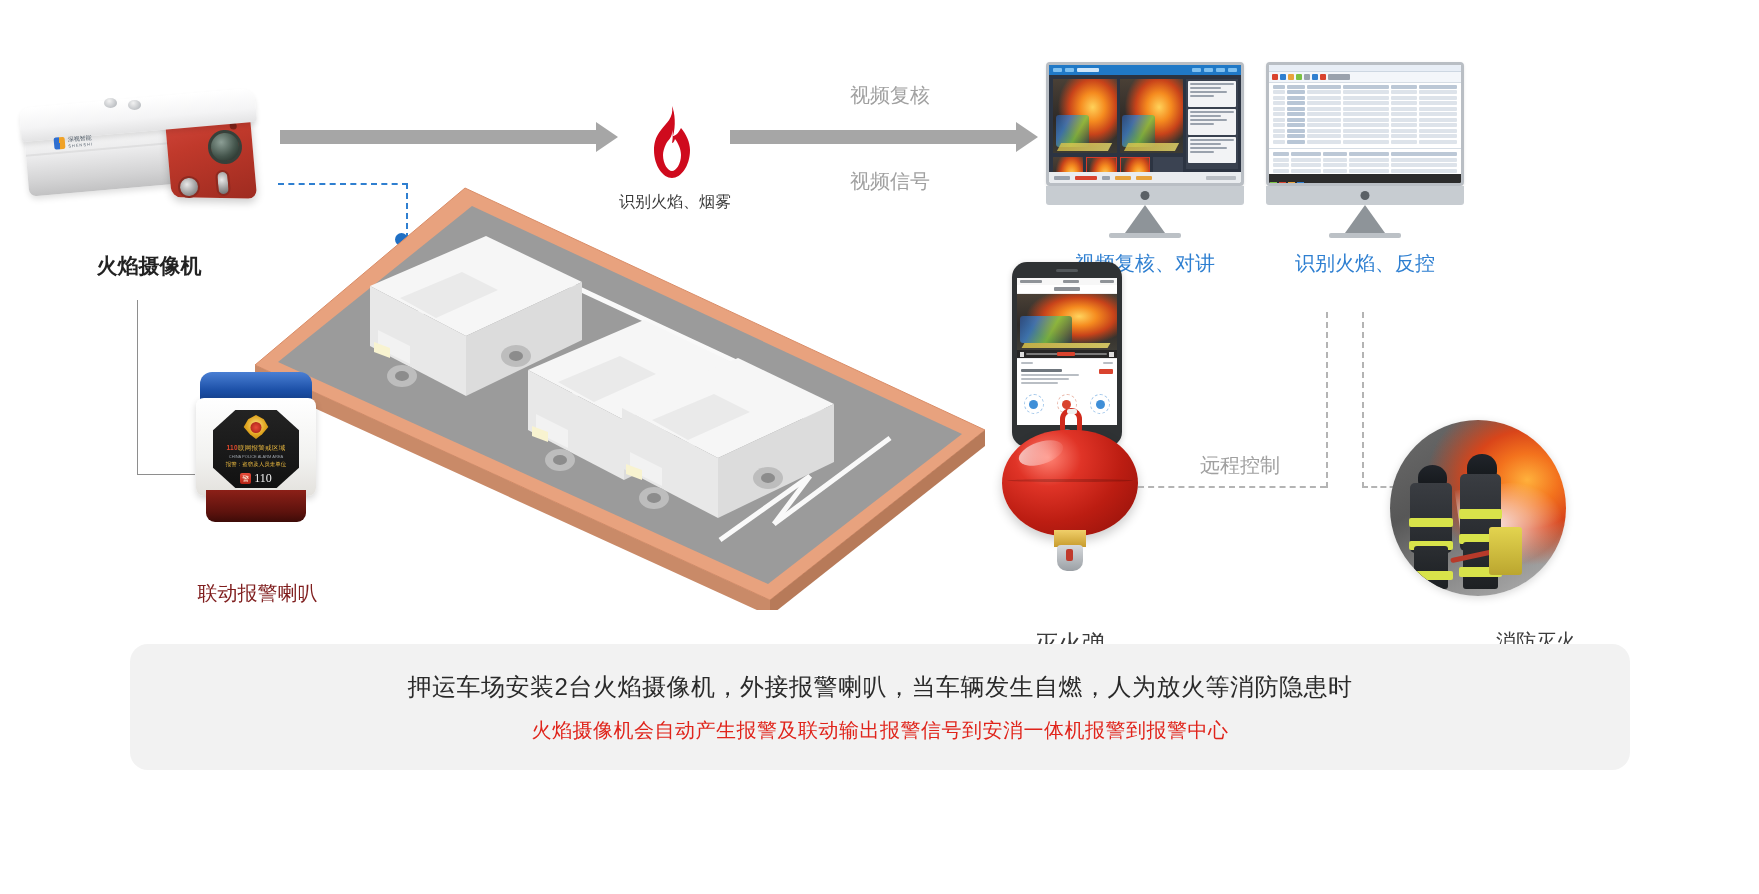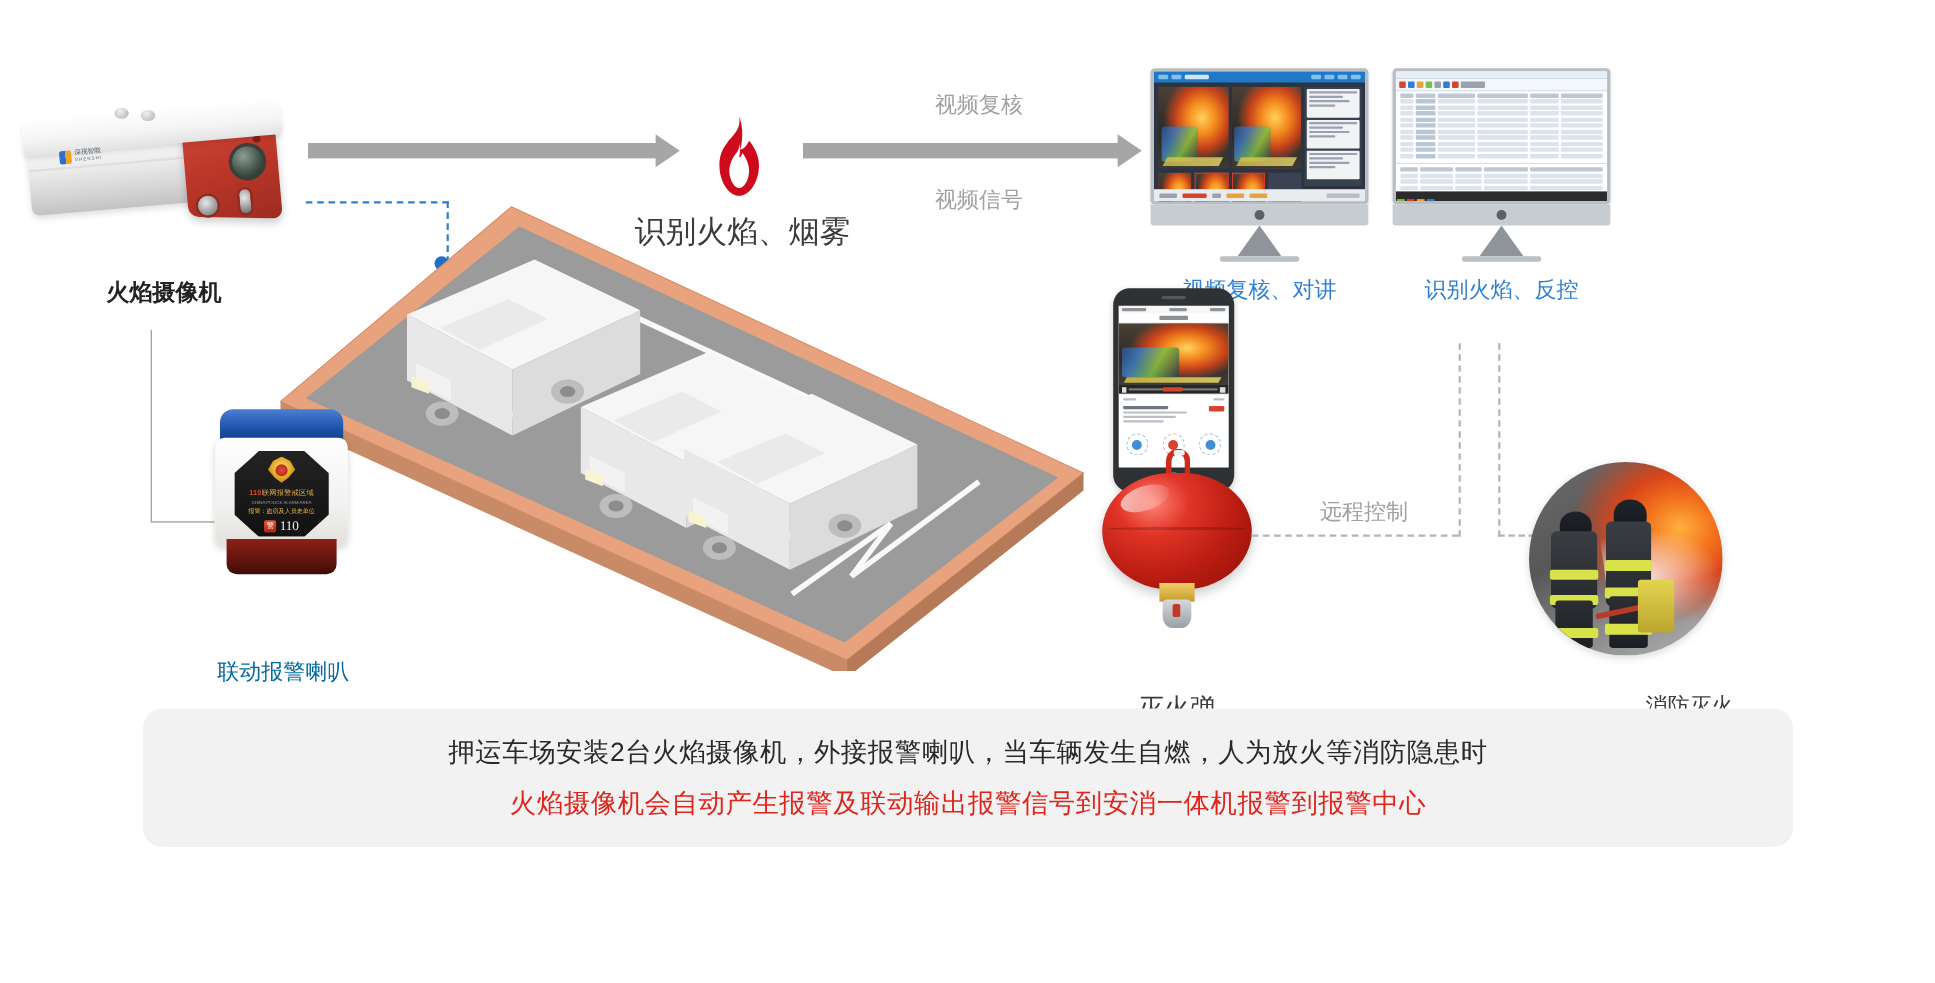--- a/index.html
+++ b/index.html
@@ -104,21 +104,21 @@
     border-top: 15px solid transparent;
     border-bottom: 15px solid transparent;
     border-left: 22px solid #a6a6a6;
   }
   .arrow-label {
     font-size: 20px; color: #a0a0a0; text-align: center;
   }
 
   
   #flame { left: 640px; top: 104px; width: 64px; height: 76px; }
-  #flame-label { left: 560px; top: 192px; width: 230px; text-align:center; font-size:28px; color:#3b3b3b; }
+  #flame-label { left: 560px; top: 192px; width: 230px; text-align:center; font-size:16px; color:#3b3b3b; }
 
   
   #lot { left: 250px; top: 180px; width: 740px; height: 430px; }
 
   
   .monitor-frame {
     background: #fff; border: 3px solid #b9bec4; border-radius: 4px;
     box-shadow: 0 1px 3px rgba(0,0,0,.1);
     overflow: hidden;
   }
@@ -249,21 +249,21 @@
   .spk-badge:after{ content:""; position:absolute; left:50%; top:26%; transform:translateX(-50%);
     width:11px;height:11px;border-radius:50%; background:radial-gradient(circle,#e84b3a,#a01d12); }
   .spk-l1 { margin-top:3px; font-size:6.5px; color:#e6b63f; letter-spacing:.3px; white-space:nowrap;}
   .spk-l1 b { color:#e24a2e; }
   .spk-l2 { font-size:4px; color:#9aa0a8; margin-top:1px;}
   .spk-l3 { font-size:5.5px; color:#e6b63f; margin-top:2px;}
   .spk-110 { margin-top:3px; display:flex; align-items:center; gap:3px;}
   .spk-110 u { text-decoration:none; display:block; width:11px;height:11px;border-radius:2px;
     background:linear-gradient(180deg,#e84b3a,#b32314); color:#ffe; font-size:7px; line-height:11px; text-align:center;}
   .spk-110 s { text-decoration:none; color:#f2f2f2; font-size:12px; font-family:"Liberation Serif", serif;}
-  #speaker-label { left: 150px; top: 597px; width: 215px; text-align:center; font-size:20px; color:#0369a1;}
+  #speaker-label { left: 150px; top: 580px; width: 215px; text-align:center; font-size:20px; color:#7f1d1d;}
 
   
   #ball-wrap { left: 1002px; top: 404px; width: 136px; height: 170px; }
   .ball-body {
     position:absolute; left:0; top:26px; width:136px; height:106px;
     border-radius: 50%/54%;
     background: radial-gradient(ellipse at 34% 26%, #ff8374 0%, #e03427 26%, #bc1d12 58%, #8d1009 100%);
     box-shadow: 0 5px 11px rgba(0,0,0,.2);
   }
   .ball-body:after{
@@ -334,21 +334,21 @@
   }
   #ff-label { left: 1380px; top: 628px; width: 196px; text-align:right; font-size:20px; color:#3b3b3b;}
 
   
   #caption {
     left: 130px; top: 644px; width: 1500px; height: 126px;
     background: #f2f2f2; border-radius: 18px;
     display:flex; flex-direction:column; align-items:center; justify-content:center; gap:14px;
   }
   #cap1 { font-size: 24px; color: #2a2a2a; letter-spacing:.5px;}
-  #cap2 { font-size: 24px; color: #e0241b; letter-spacing:.5px;}
+  #cap2 { font-size: 20px; color: #e0241b; letter-spacing:.5px;}
 </style>
 </head>
 <body>
 
 <div id="stage">
 
 
   <div class="abs" id="camera-wrap">
     <div class="cam-body"></div>
     <div class="cam-red">

